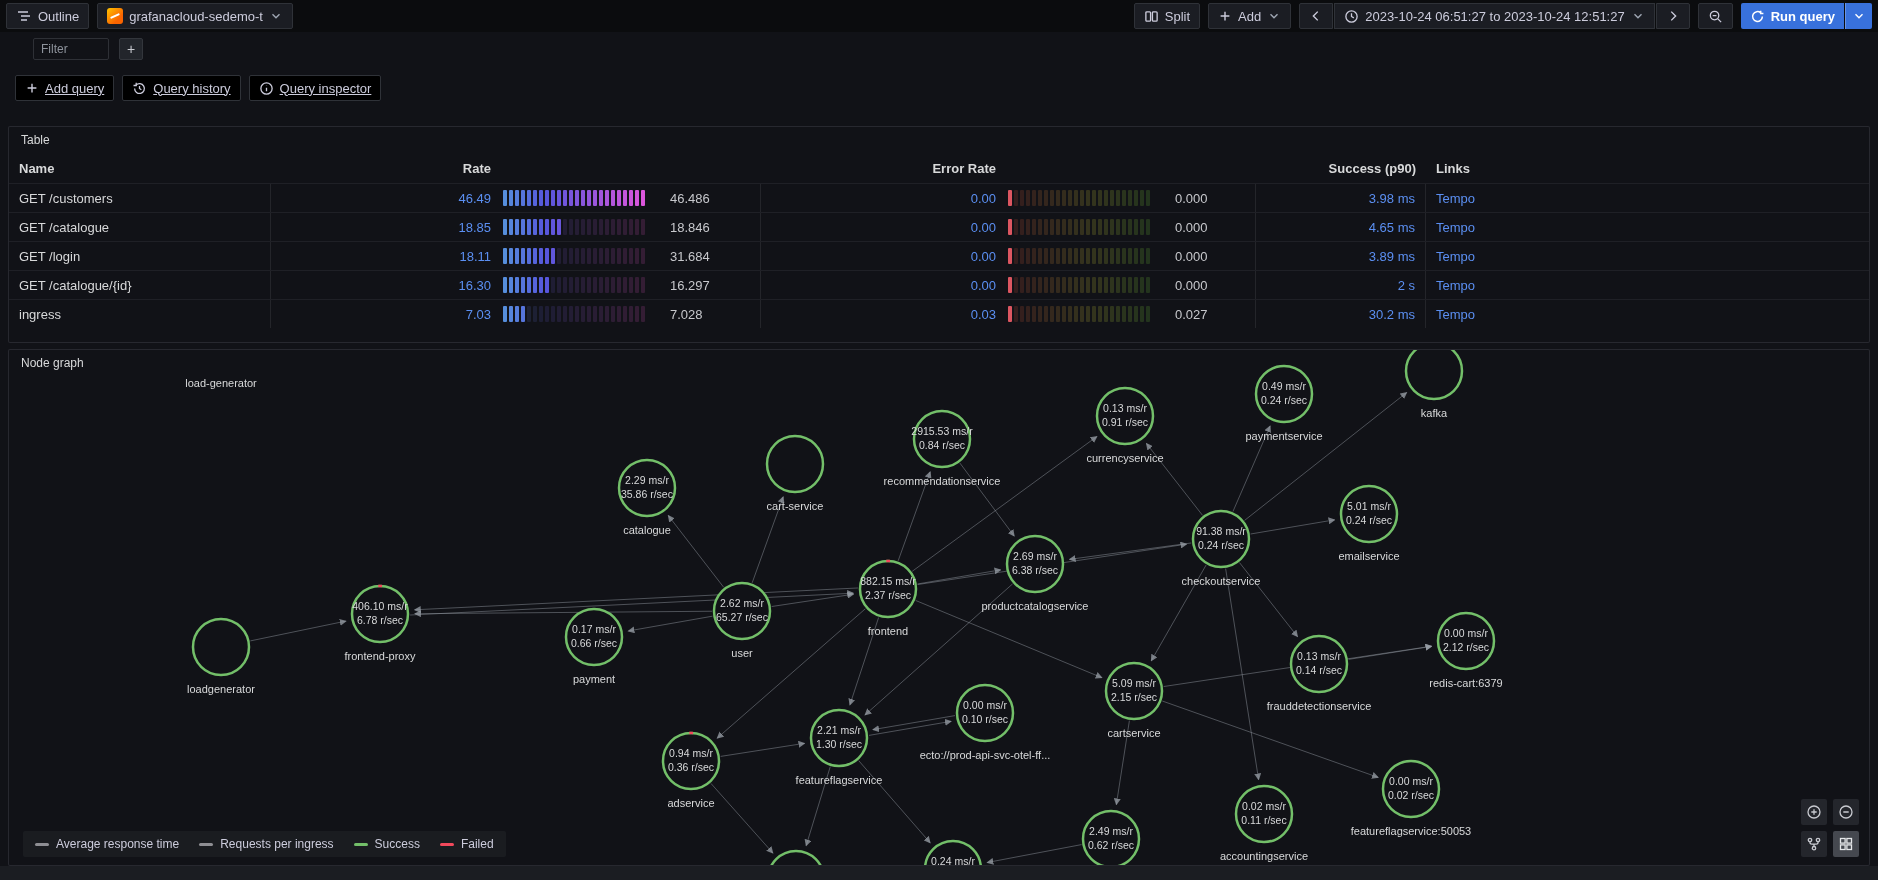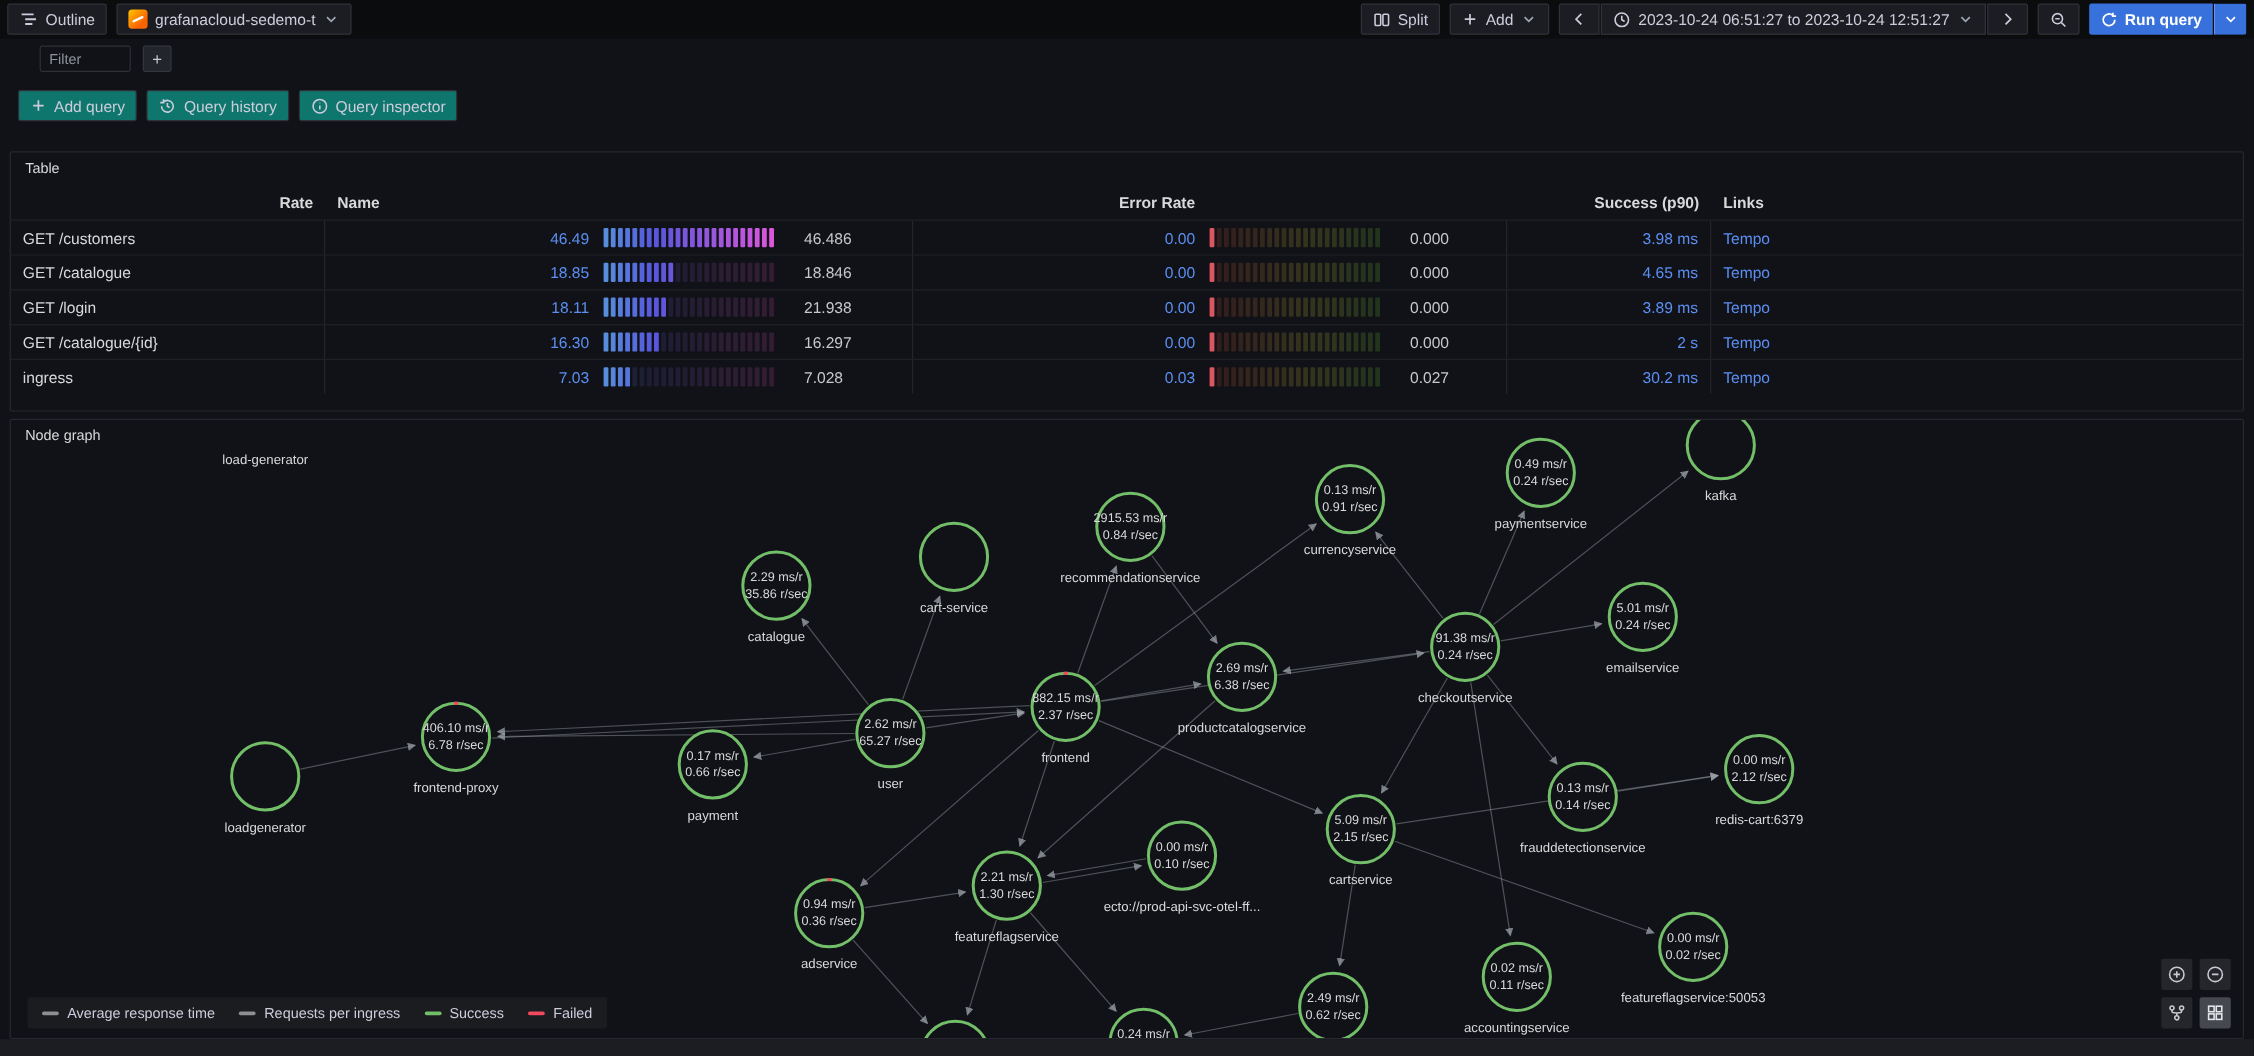--- a/index.html
+++ b/index.html
@@ -6,21 +6,21 @@
   html,body { width:1878px; height:880px; overflow:hidden; background:#111217;
               font-family:"Liberation Sans", sans-serif; color:#ccccdc; }
 
   
   .toolbar { position:absolute; top:0; left:0; width:1878px; height:32px;
              background:#0b0c0e; display:flex; align-items:center; padding:0 6px; gap:8px; }
   .tbtn { display:inline-flex; align-items:center; gap:6px; height:26px; padding:0 9px;
           background:#1b1d23; border:1px solid #2f3238; border-radius:2px; color:#ccccdc;
           font-size:13px; font-weight:500; cursor:pointer; white-space:nowrap; }
   .tbtn svg { flex:0 0 auto; }
-  .tbtn.plain { background:#0f766e; }
+  .tbtn.plain { background:#000000;text-decoration:underline; }
   .spacer { flex:1; }
   .tgroup { display:inline-flex; align-items:center; gap:1px; }
   .tgroup .tbtn { border-radius:0; }
   .tgroup .tbtn:first-child { border-radius:2px 0 0 2px; }
   .tgroup .tbtn:last-child { border-radius:0 2px 2px 0; }
   .runq { background:#3871dc; border:none; color:#fff; font-weight:700; }
   .runq.caret { padding:0 6px; border-left:1px solid rgba(255,255,255,0.25); }
   .tempo-logo { width:16px; height:16px; border-radius:3px;
                 background:linear-gradient(135deg,#ffc400 0%,#fa6400 70%); position:relative; }
   .tempo-logo::after { content:""; position:absolute; left:3px; top:7px; width:10px; height:2px;
@@ -182,22 +182,22 @@
         <circle cx="8" cy="8" r="6"></circle>
         <path d="M8 7.3v3.6M8 5v.3"></path>
       </svg>
     <span>Query inspector</span>
   </button>
 </div>
 
 <div class="panel" id="table-panel">
   <div class="panel-title">Table</div>
   <div class="tgrid thead">
+    <div class="cell cl">Name</div>
     <div class="cell cr">Rate</div>
-    <div class="cell cl">Name</div>
     <div class="cell"></div>
       <div class="cell"></div>
     <div class="cell cr">Error Rate</div>
     <div class="cell"></div>
       <div class="cell"></div>
     <div class="cell cr">Success (p90)</div>
     <div class="cell cl">Links</div>
   </div>
   <div id="table-body">
       <div class="tgrid trow">
@@ -348,21 +348,21 @@
           <span class="seg" style="background:hsl(270.4347826086956,28%,16%)"></span>
           <span class="seg" style="background:hsl(274.1304347826087,28%,16%)"></span>
           <span class="seg" style="background:hsl(277.82608695652175,28%,16%)"></span>
           <span class="seg" style="background:hsl(281.52173913043475,28%,16%)"></span>
           <span class="seg" style="background:hsl(285.2173913043478,28%,16%)"></span>
           <span class="seg" style="background:hsl(288.9130434782609,28%,16%)"></span>
           <span class="seg" style="background:hsl(292.6086956521739,28%,16%)"></span>
           <span class="seg" style="background:hsl(296.30434782608694,28%,16%)"></span>
           <span class="seg" style="background:hsl(300,28%,16%)"></span>
         </div>
-        <div class="cell gray-val div-r">21.938</div>
+        <div class="cell gray-val div-r">31.684</div>
         <div class="cell cr blue">0.00</div>
         <div class="cell gaugewrap">
           <span class="seg" style="background:hsl(-5,66%,60%)"></span>
           <span class="seg" style="background:hsl(-0.21739130434782616,28%,16%)"></span>
           <span class="seg" style="background:hsl(4.565217391304348,28%,16%)"></span>
           <span class="seg" style="background:hsl(9.347826086956522,28%,16%)"></span>
           <span class="seg" style="background:hsl(14.130434782608695,28%,16%)"></span>
           <span class="seg" style="background:hsl(18.913043478260867,28%,16%)"></span>
           <span class="seg" style="background:hsl(23.695652173913043,28%,16%)"></span>
           <span class="seg" style="background:hsl(28.47826086956522,28%,16%)"></span>

